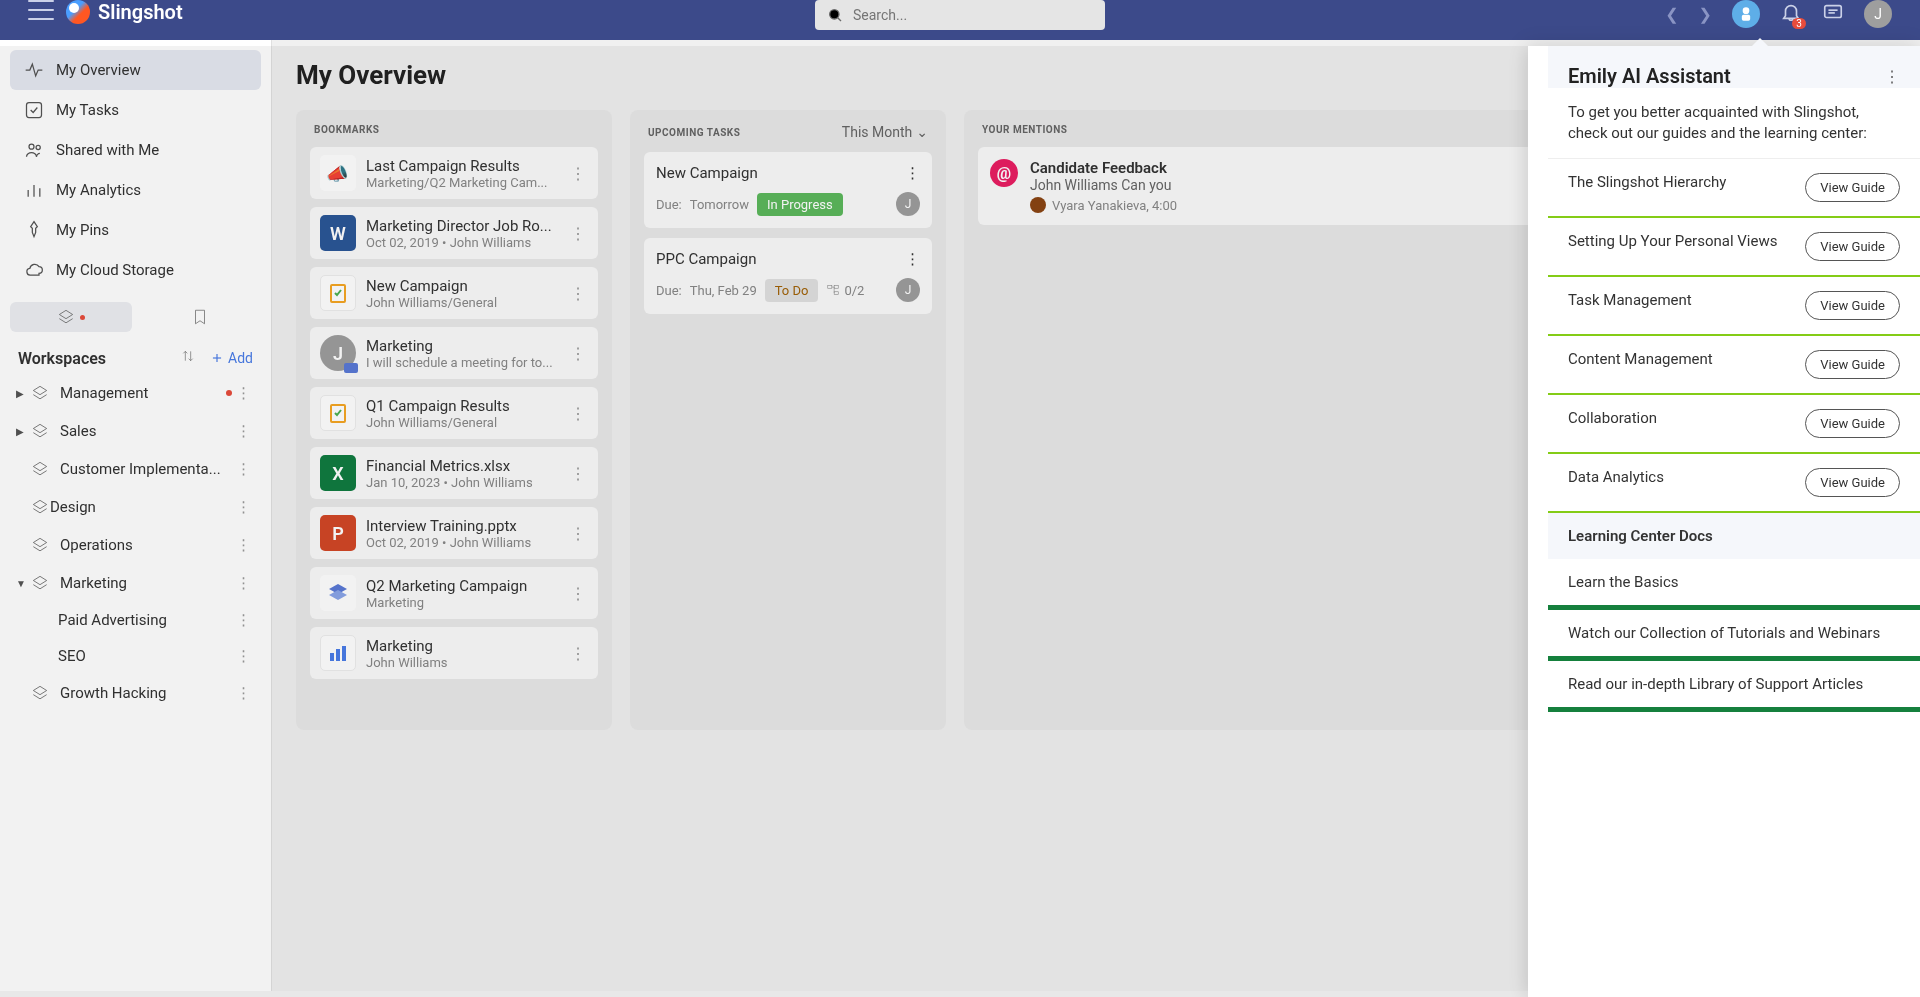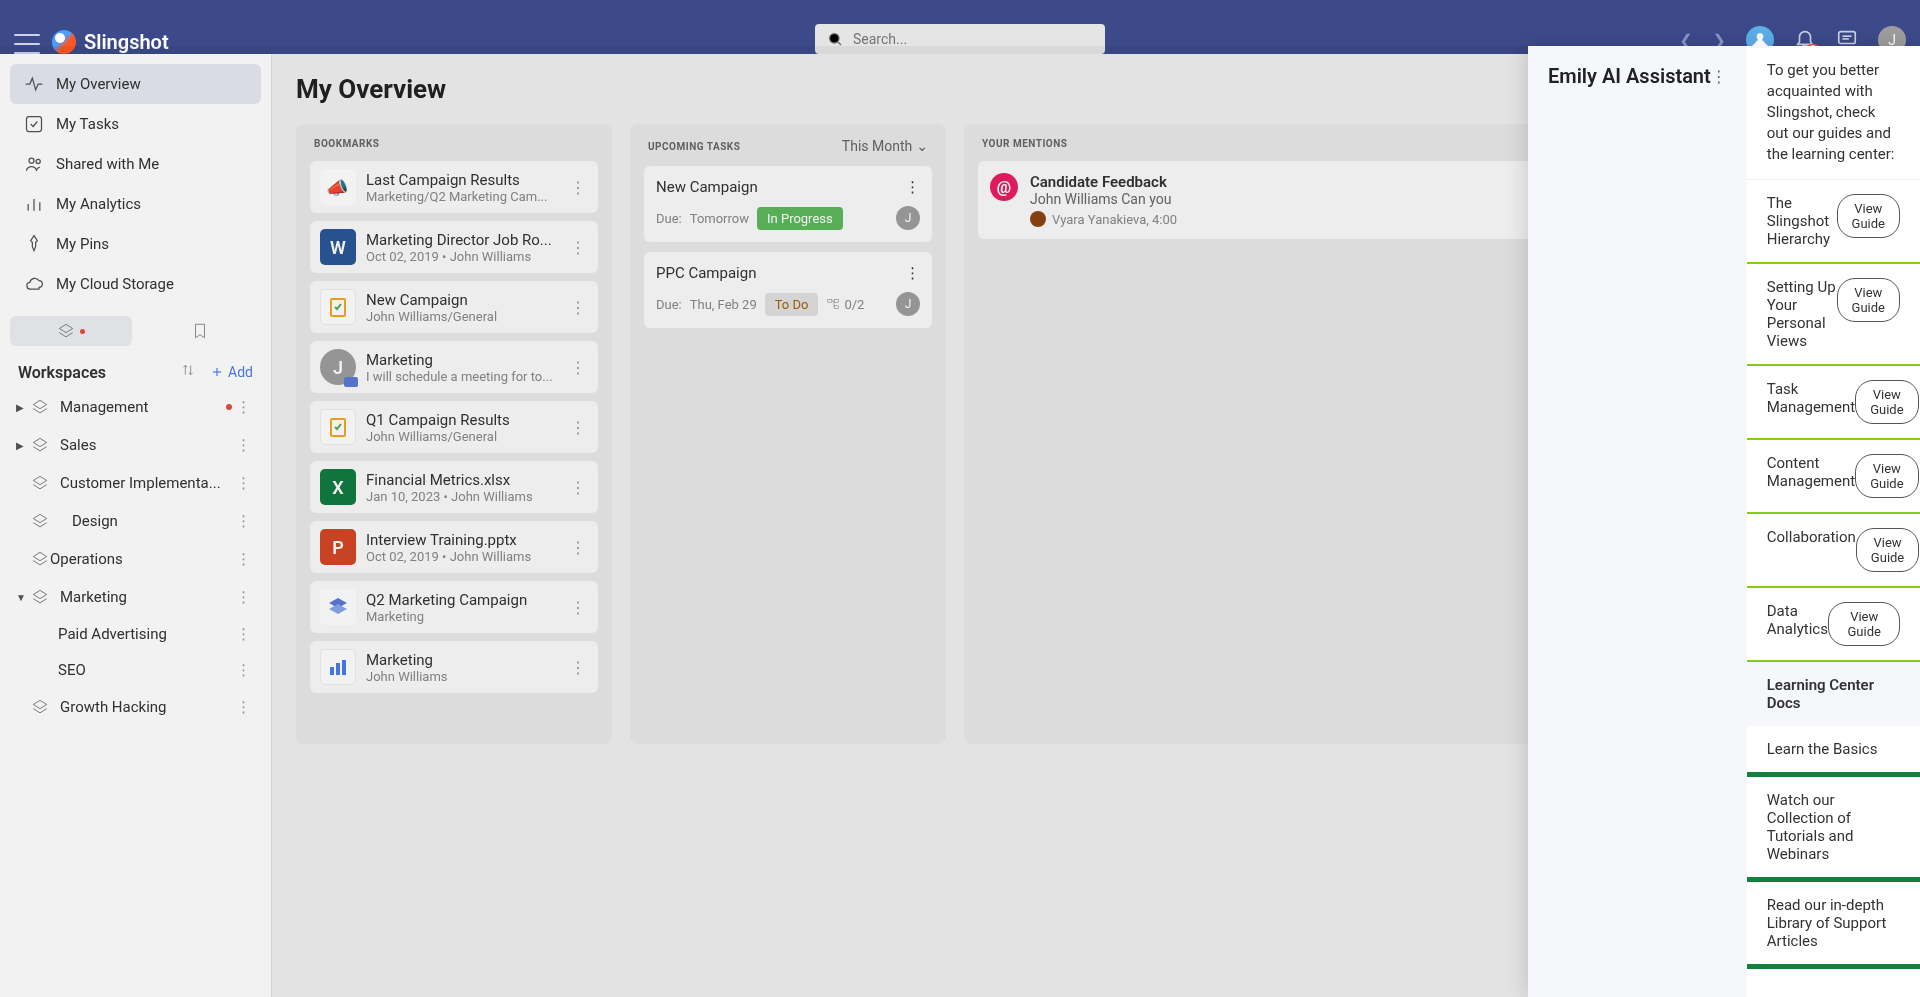--- a/index.html
+++ b/index.html
@@ -1,18 +1,18 @@
 <!DOCTYPE html>
 <html><head>
 <meta charset="utf-8">
 <style>
 * { box-sizing: border-box; margin: 0; padding: 0; font-family: -apple-system, BlinkMacSystemFont, "Segoe UI", Roboto, sans-serif; }
 body { background: #f5f5f5; overflow: hidden; }
 
-.topbar { height: 54px; background: #3c4a8a; display: flex; align-items: flex-end; padding: 0 14px; gap: 12px; position: relative; }
+.topbar { height: 40px; background: #3c4a8a; display: flex; align-items: flex-start; padding: 0 28px; gap: 12px; position: relative; }
 .hamburger { width: 26px; height: 20px; cursor: pointer; display: flex; flex-direction: column; justify-content: space-between; }
 .hamburger span { height: 2px; background: #cbd1e8; border-radius: 1px; }
 .logo { display: flex; align-items: center; gap: 8px; color: #fff; font-size: 20px; font-weight: 600; }
 .logo-icon { width: 24px; height: 24px; background: linear-gradient(135deg, #4a9eff 40%, #ff5722 60%); border-radius: 50%; position: relative; }
 .logo-icon::after { content: ''; position: absolute; width: 10px; height: 10px; background: #fff; border-radius: 50%; top: 3px; left: 3px; }
 .search-box { position: absolute; left: 50%; transform: translateX(-50%); width: 290px; height: 30px; background: #e5e5e5; border-radius: 4px; display: flex; align-items: center; padding: 0 12px; gap: 10px; }
 .search-box svg { width: 16px; height: 16px; stroke: #6b6b6b; }
 .search-box input { border: none; background: transparent; outline: none; font-size: 14px; color: #be185d; flex: 1; }
 .top-right { margin-left: auto; display: flex; align-items: center; gap: 20px; }
 .nav-arrow { color: #8a94c4; font-size: 16px; cursor: pointer; }
@@ -86,21 +86,21 @@
 
 .mention-card { background: #fafafa; border-radius: 6px; padding: 12px; display: flex; gap: 12px; cursor: pointer; }
 .mention-ic { width: 28px; height: 28px; border-radius: 50%; background: #e91e63; color: #fff; display: flex; align-items: center; justify-content: center; flex-shrink: 0; font-weight: bold; }
 .mention-body { flex: 1; min-width: 0; }
 .mention-title { font-size: 15px; font-weight: 600; color: #333; overflow: hidden; text-overflow: ellipsis; white-space: nowrap; }
 .mention-sub { font-size: 14px; color: #666; overflow: hidden; text-overflow: ellipsis; white-space: nowrap; }
 .mention-author { display: flex; align-items: center; gap: 6px; font-size: 13px; color: #888; margin-top: 4px; }
 .mention-author .tiny-av { width: 16px; height: 16px; border-radius: 50%; background: #8b4513; }
 
 
-.assistant { position: fixed; top: 46px; right: 0; width: 392px; height: calc(100vh - 46px); background: #fff; box-shadow: -2px 0 20px rgba(0,0,0,0.15); display: flex; flex-direction: row; z-index: 100; }
+.assistant { position: fixed; top: 46px; right: 0; width: 392px; height: calc(100vh - 46px); background: #fff; box-shadow: -2px 0 20px rgba(0,0,0,0.15); display: flex; flex-direction: column; z-index: 100; padding-left: 20px; }
 .assistant::before { content: ''; position: absolute; top: -8px; right: 150px; width: 0; height: 0; border-left: 10px solid transparent; border-right: 10px solid transparent; border-bottom: 10px solid #f5f7fb; }
 .assistant-header { background: #f5f7fb; padding: 18px 20px 0 20px; }
 .assistant-title-row { display: flex; justify-content: space-between; align-items: center; }
 .assistant-title { font-size: 20px; font-weight: 600; color: #222; }
 .assistant-tabs { display: flex; gap: 20px; margin-top: 16px; }
 .a-tab { font-size: 15px; color: #888; padding-bottom: 12px; cursor: pointer; border-bottom: 2px solid transparent; }
 .a-tab.active { color: #222; font-weight: 600; border-bottom: 2px solid #4a7de8; }
 .assistant-body { flex: 1; overflow-y: auto; }
 .intro { padding: 14px 20px; font-size: 15px; color: #333; line-height: 1.4; border-bottom: 1px solid #eee; }
 .guide-row { display: flex; align-items: flex-start; justify-content: space-between; padding: 14px 20px; border-bottom: 2px solid #84cc16; }
@@ -265,30 +265,30 @@
         </svg>
       <span class="ws-label" style="margin-left:10px">Customer Implementa...</span>
       <span class="more-v">⋮</span>
     </div>
     <div class="ws-item">
       <span class="chev" style="visibility:hidden">▶</span>
       <svg class="stack-svg" viewBox="0 0 24 24" fill="none" stroke="#666">
           <polygon points="12,4 20,9 12,14 4,9"></polygon>
           <polyline points="4,14 12,19 20,14"></polyline>
         </svg>
-      <span class="ws-label" style="margin-left:22px">Design</span>
+      <span class="ws-label" style="margin-left:0">Design</span>
       <span class="more-v">⋮</span>
     </div>
     <div class="ws-item">
       <span class="chev" style="visibility:hidden">▶</span>
       <svg class="stack-svg" viewBox="0 0 24 24" fill="none" stroke="#666">
           <polygon points="12,4 20,9 12,14 4,9"></polygon>
           <polyline points="4,14 12,19 20,14"></polyline>
         </svg>
-      <span class="ws-label" style="">Operations</span>
+      <span class="ws-label" style="margin-left:10px">Operations</span>
       <span class="more-v">⋮</span>
     </div>
     <div class="ws-item">
       <span class="chev">▼</span>
       <svg class="stack-svg" viewBox="0 0 24 24" fill="none" stroke="#666">
           <polygon points="12,4 20,9 12,14 4,9"></polygon>
           <polyline points="4,14 12,19 20,14"></polyline>
         </svg>
       <span class="ws-label" style="margin-left:10px">Marketing</span>
       <span class="more-v">⋮</span>

